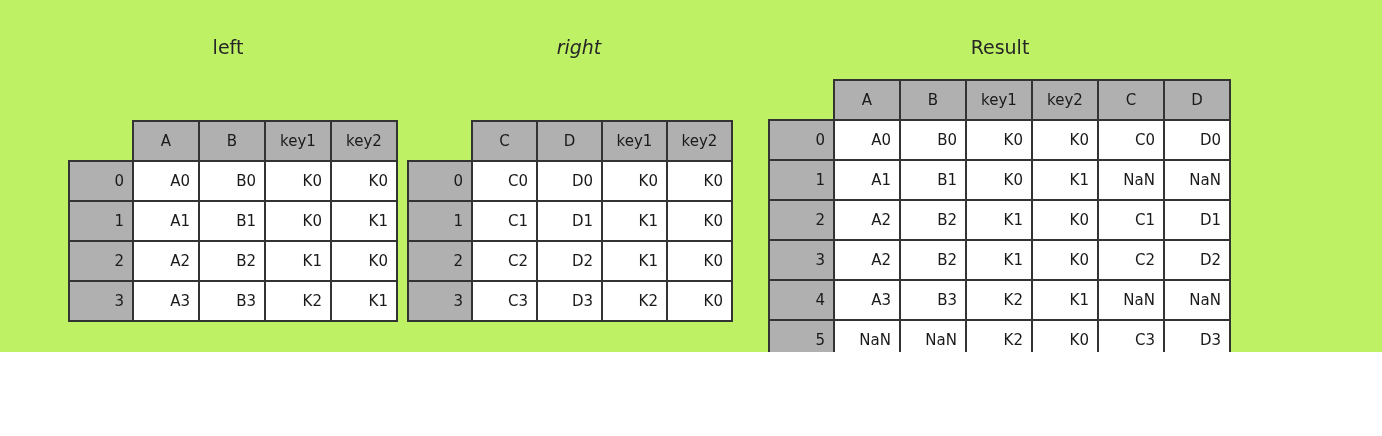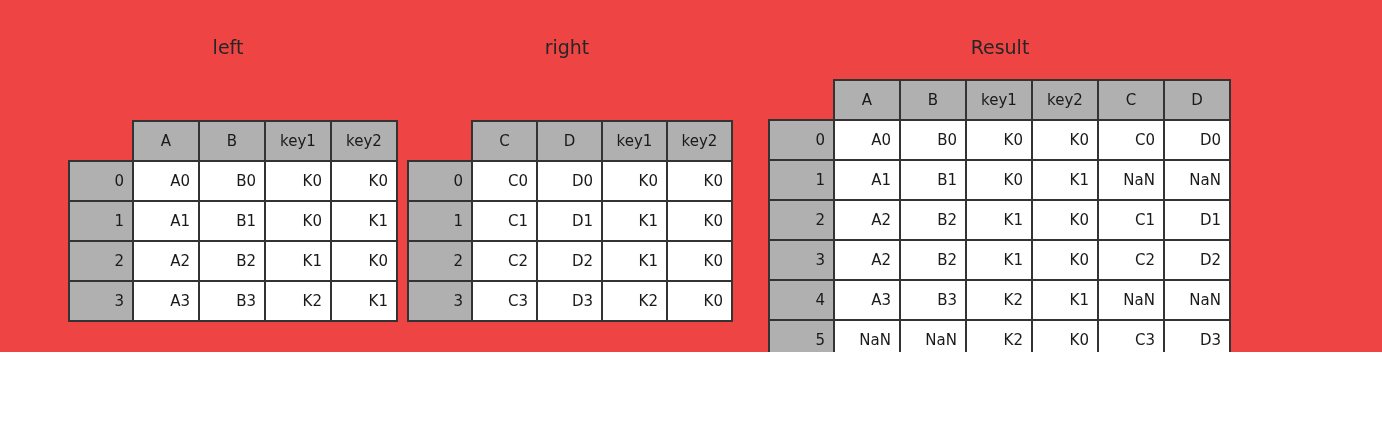--- a/index.html
+++ b/index.html
@@ -4,21 +4,21 @@
 <style>
   html, body {
     margin: 0;
     padding: 0;
     background: #ffffff;
   }
   #canvas {
     position: relative;
     width: 1382px;
     height: 352px;
-    background: #ef4444;
+    background: #bef264;
     font-family: "DejaVu Sans", sans-serif;
     overflow: hidden;
   }
   .panel { position: absolute; }
   .panel-title {
     position: absolute;
     top: 0;
     left: 0;
     width: 100%;
     text-align: center;
@@ -103,21 +103,21 @@
           <td class="cell">A3</td>
           <td class="cell">B3</td>
           <td class="cell">K2</td>
           <td class="cell">K1</td>
         </tr>
       </tbody>
     </table>
   </div>
 
   <div class="panel" style="left:345px; top:36px; width:444px; height:300px;">
-    <div class="panel-title" style="left:0px; width:444px;">right</div>
+    <div class="panel-title" style="left:12px; width:444px;font-style:italic;">right</div>
     <table class="df" style="left:62px; top:84px;">
       <thead>
         <tr>
           <th class="corner" style="width:64px;"></th>
           <th class="colhdr" style="width:65px;">C</th>
           <th class="colhdr" style="width:65px;">D</th>
           <th class="colhdr" style="width:65px;">key1</th>
           <th class="colhdr" style="width:65px;">key2</th>
         </tr>
       </thead>

